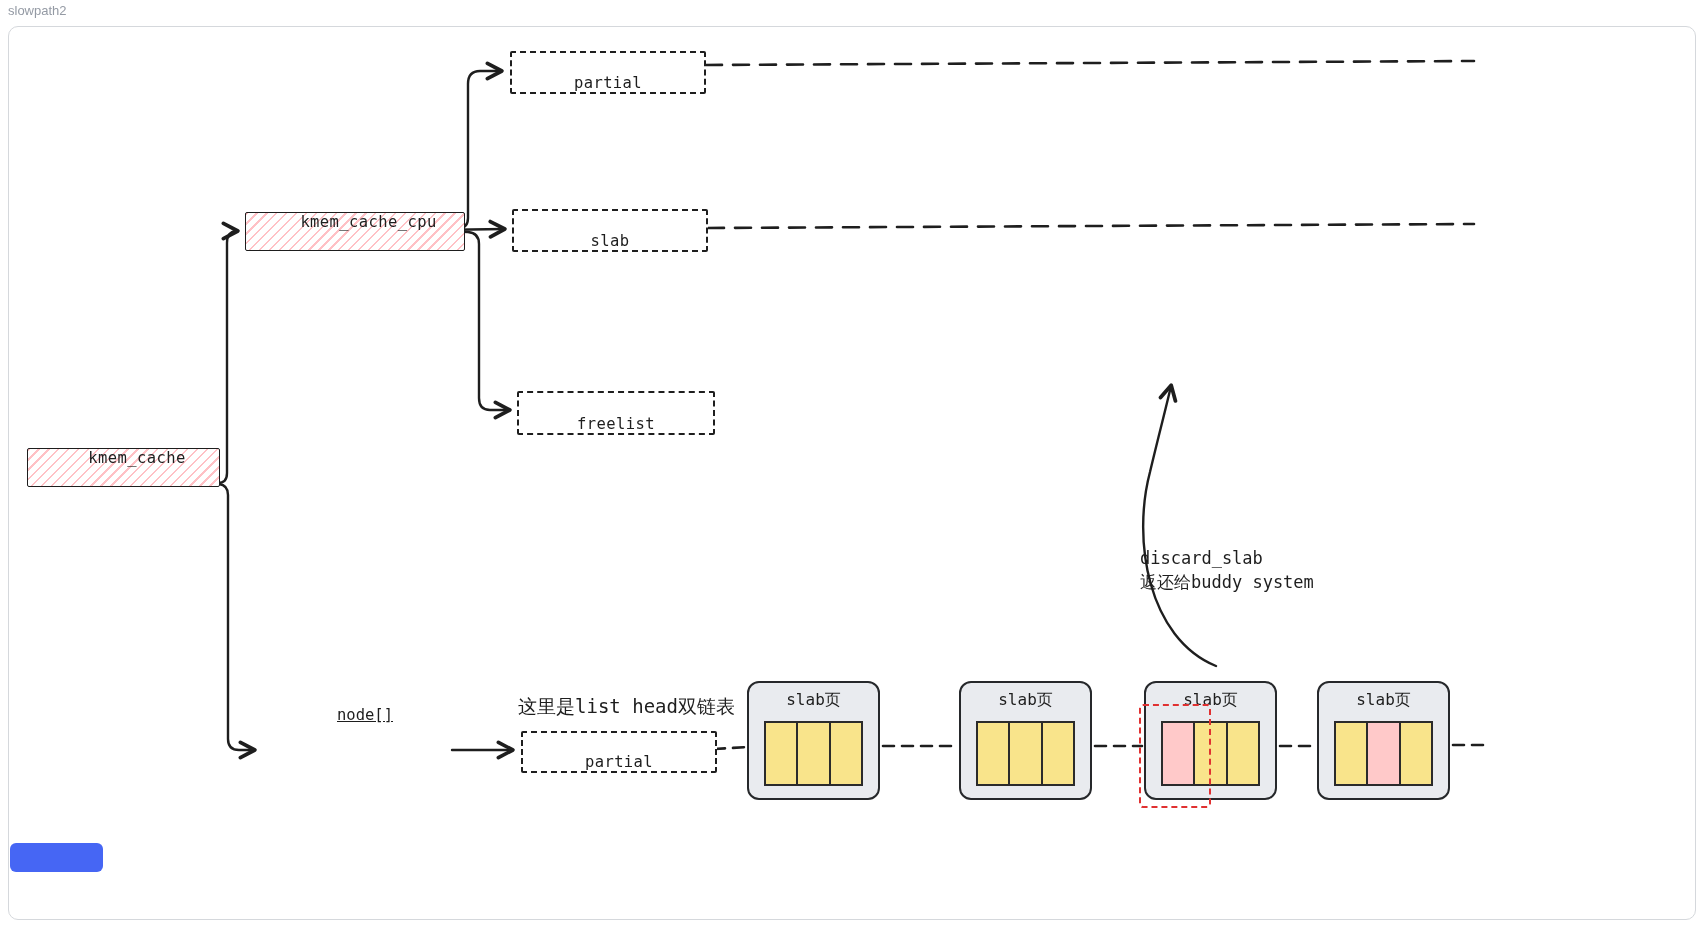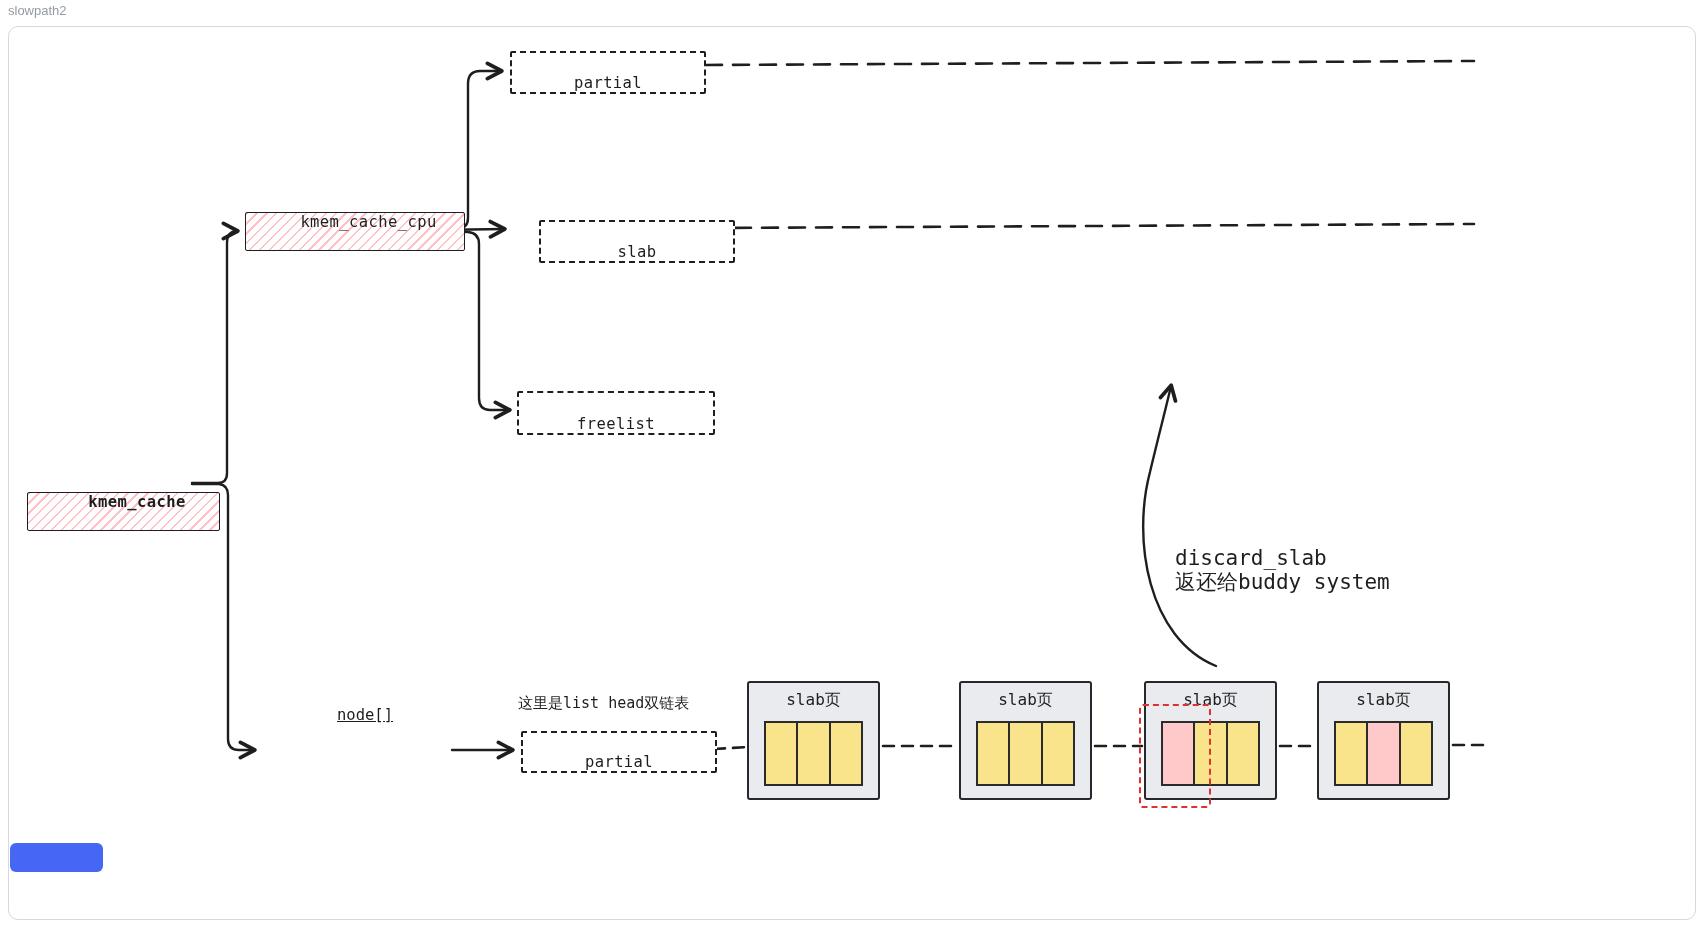--- a/index.html
+++ b/index.html
@@ -11,45 +11,45 @@
   #svg-layer{left:0;top:0;width:1703px;height:927px;pointer-events:none;}
 
   .hatch-box{border:1.8px solid #1e1e1e;border-radius:2px;display:flex;align-items:flex-start;justify-content:center;
     font-size:15.5px;letter-spacing:.4px;
     background:
       repeating-linear-gradient(135deg, rgba(255,142,150,.55) 0 1.6px, rgba(0,0,0,0) 1.6px 7px),
       #ffffff; padding-left: 27px;}
   .dashed-box{border:2.3px dashed #1e1e1e;border-radius:2px;background:#ffffff;
     display:flex;align-items:flex-end;justify-content:center;font-size:15.5px;letter-spacing:.4px;}
 
-  #box-kmem-cache{left:27px;top:492px;width:164px;height:37px;font-weight:bold;}
+  #box-kmem-cache{left:27px;top:448px;width:164px;height:37px;}
   #box-kmem-cache-cpu{left:245px;top:212px;width:191px;height:37px;}
   #box-kmem-cache-node{left:261px;top:733px;width:190px;height:36px;}
   #label-node-array{left:300px;top:706px;width:130px;text-align:center;font-size:15.5px;text-decoration:underline;}
 
   #box-cpu-partial{left:510px;top:51px;width:192px;height:39px;}
-  #box-cpu-slab{left:512px;top:220px;width:192px;height:39px;margin-left:27px;}
+  #box-cpu-slab{left:512px;top:209px;width:192px;height:39px;}
   #box-cpu-freelist{left:517px;top:391px;width:194px;height:40px;}
   #box-node-partial{left:521px;top:731px;width:192px;height:38px;}
 
-  #label-listhead{left:518px;top:694px;font-size:15px;font-family:"DejaVu Sans Mono","Liberation Sans",sans-serif;}
+  #label-listhead{left:518px;top:694px;font-size:19px;font-family:"DejaVu Sans Mono","Liberation Sans",sans-serif;}
 
-  .slab-page{width:133px;height:119px;background:#e9ebef;border:2.2px solid #26282b;border-radius:3px;box-sizing:border-box;text-decoration:underline;}
+  .slab-page{width:133px;height:119px;background:#e9ebef;border:2.2px solid #26282b;border-radius:12px;box-sizing:border-box;text-decoration:underline;}
   .slab-page .pg-label{position:absolute;left:0;right:0;top:7px;text-align:center;font-size:16px;}
   .slab-page .slots{position:absolute;left:15px;right:15px;top:38px;bottom:12px;display:flex;}
   .slot{flex:1;border:2px solid #2b2b2b;margin-left:-2px;background:#f9e48b;}
   .slot:first-child{margin-left:0;}
   #page-0{left:747px;top:681px;}
   #page-1{left:959px;top:681px;}
   #page-2{left:1144px;top:681px;}
   #page-3{left:1317px;top:681px;}
 
   #discard-highlight{left:1139px;top:704px;width:68px;height:100px;border:2.4px dashed #e03131;border-radius:4px;}
 
-  #label-discard{left:1175px;top:546px;font-size:21px;line-height:24px;
+  #label-discard{left:1140px;top:546px;font-size:17px;line-height:24px;
     font-family:"DejaVu Sans Mono","Liberation Sans",sans-serif;}
 
   #blue-chip{left:10px;top:843px;width:93px;height:29px;background:#4666f4;border-radius:6px;}
 </style>
 </head>
 <body>
 
 <div id="stage">
 
   <div class="abs" id="frame-label">slowpath2</div>

